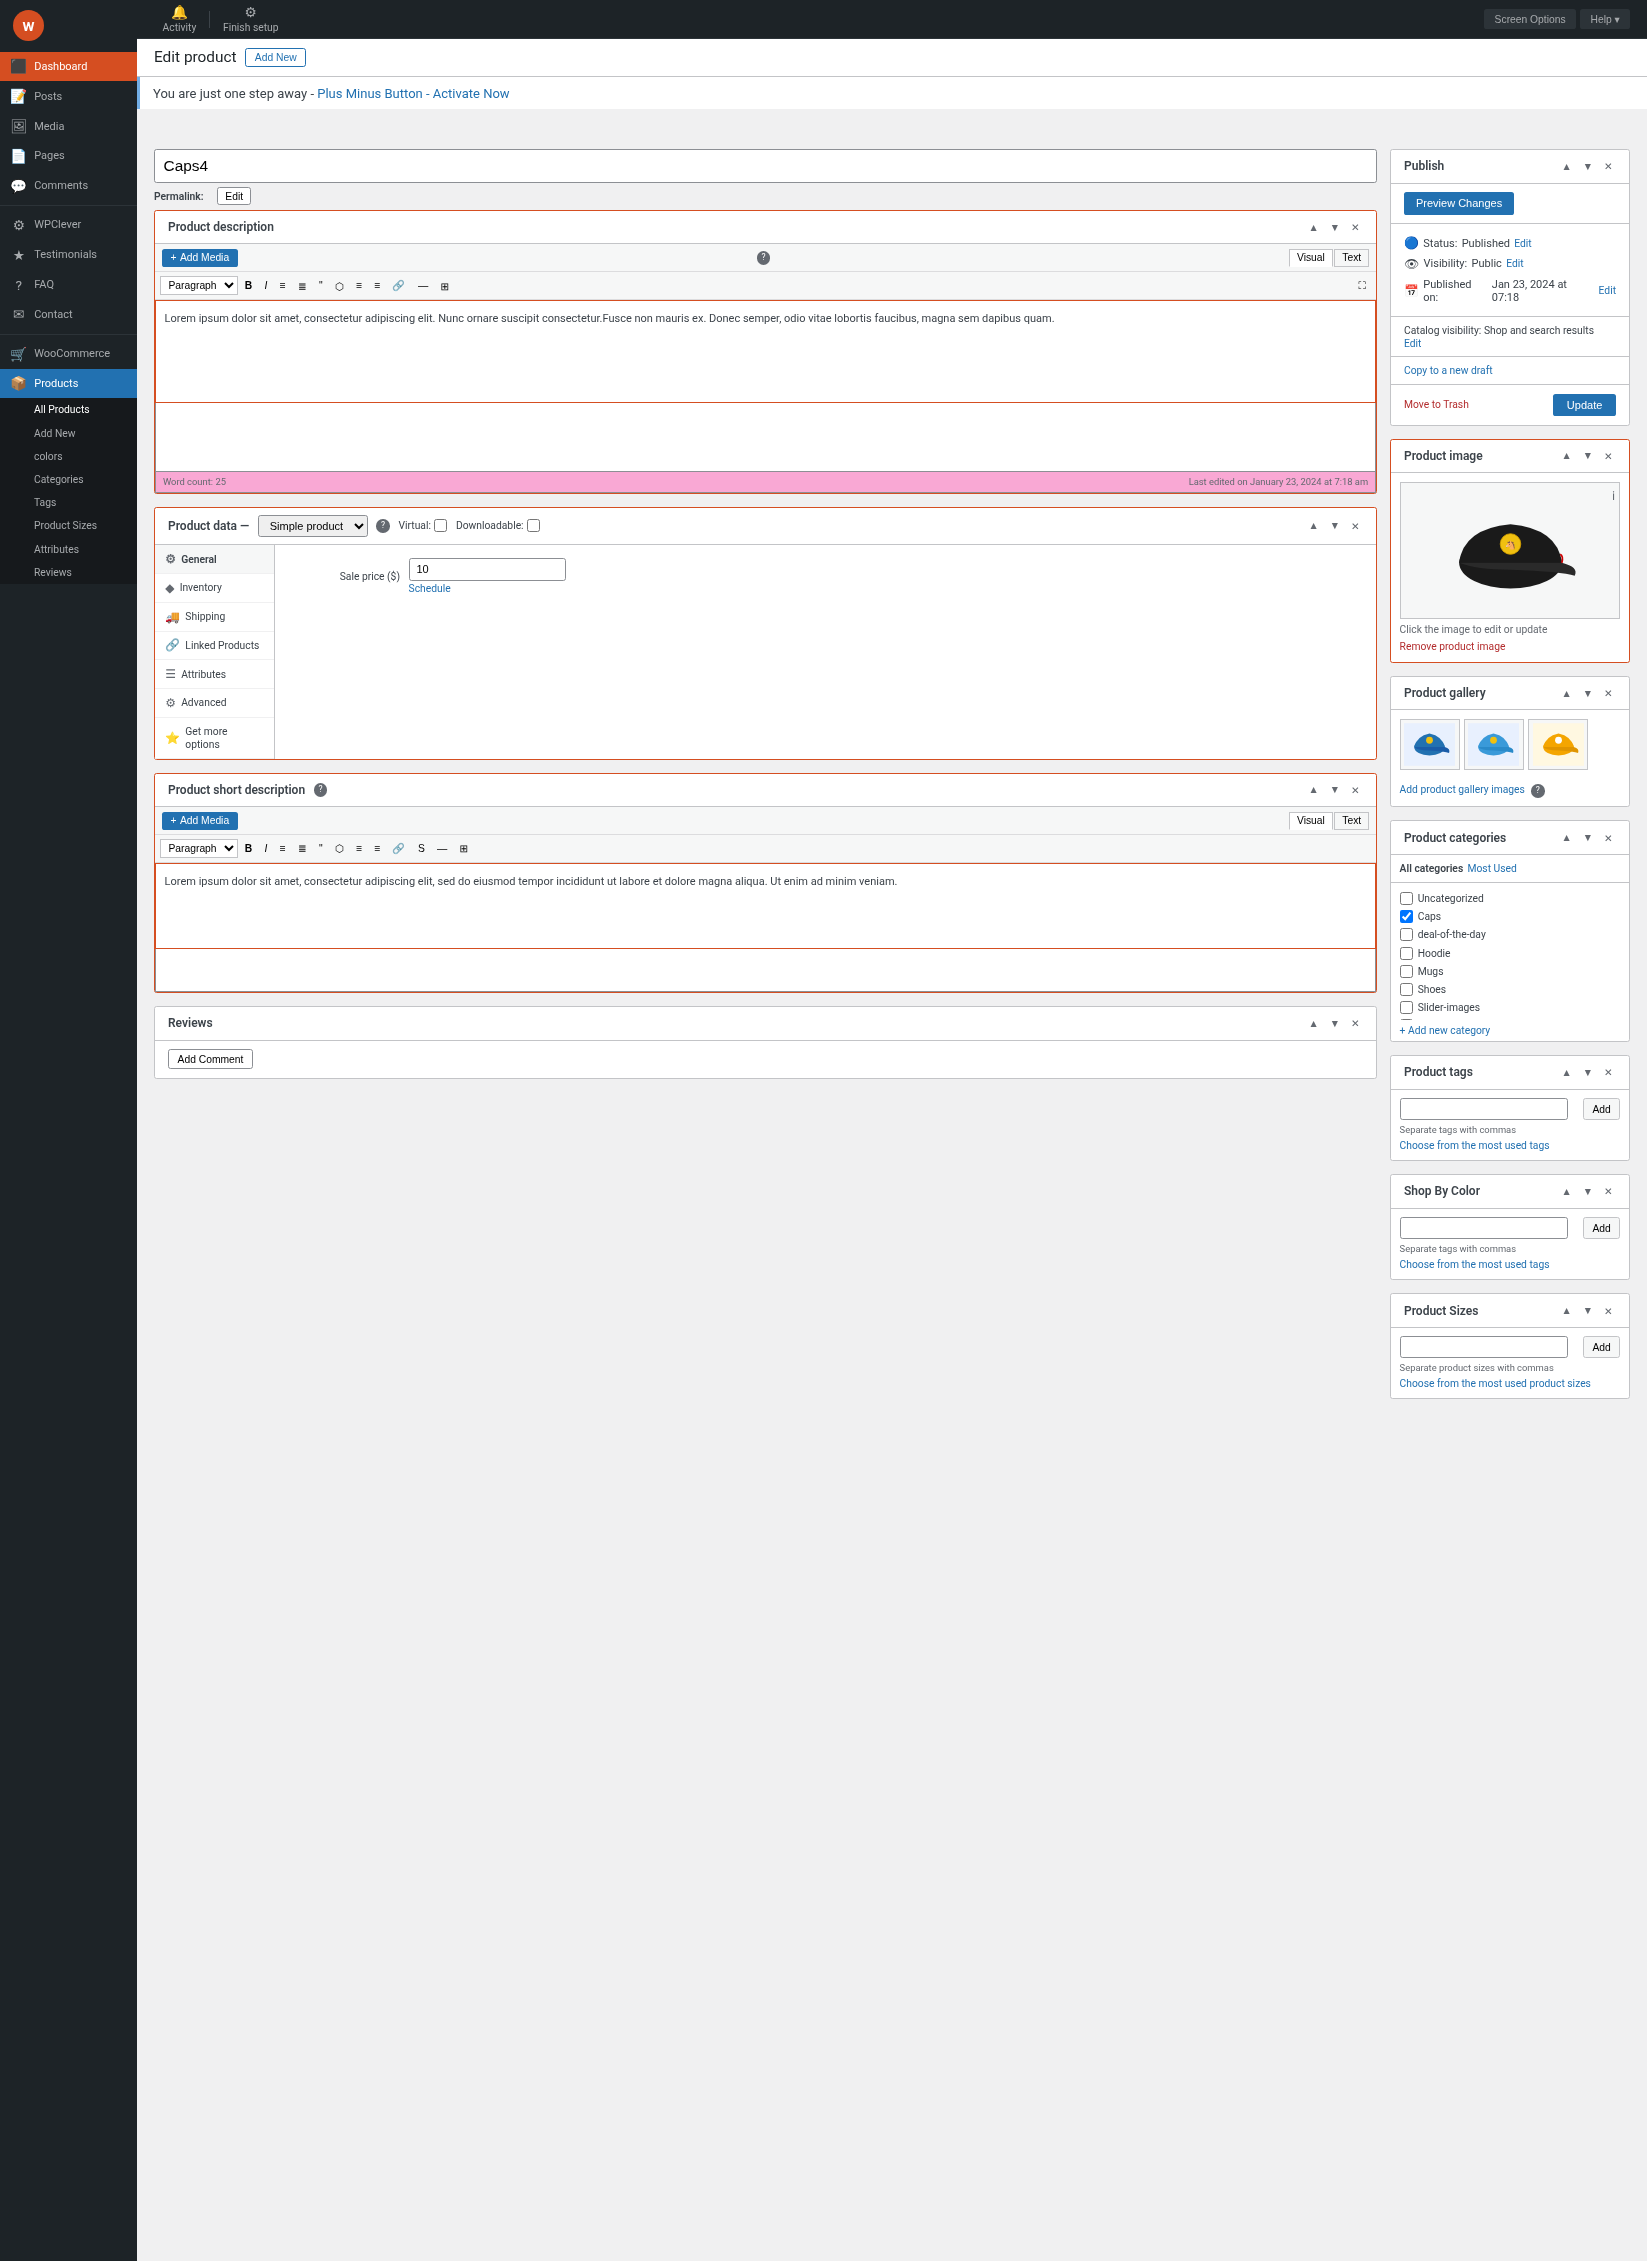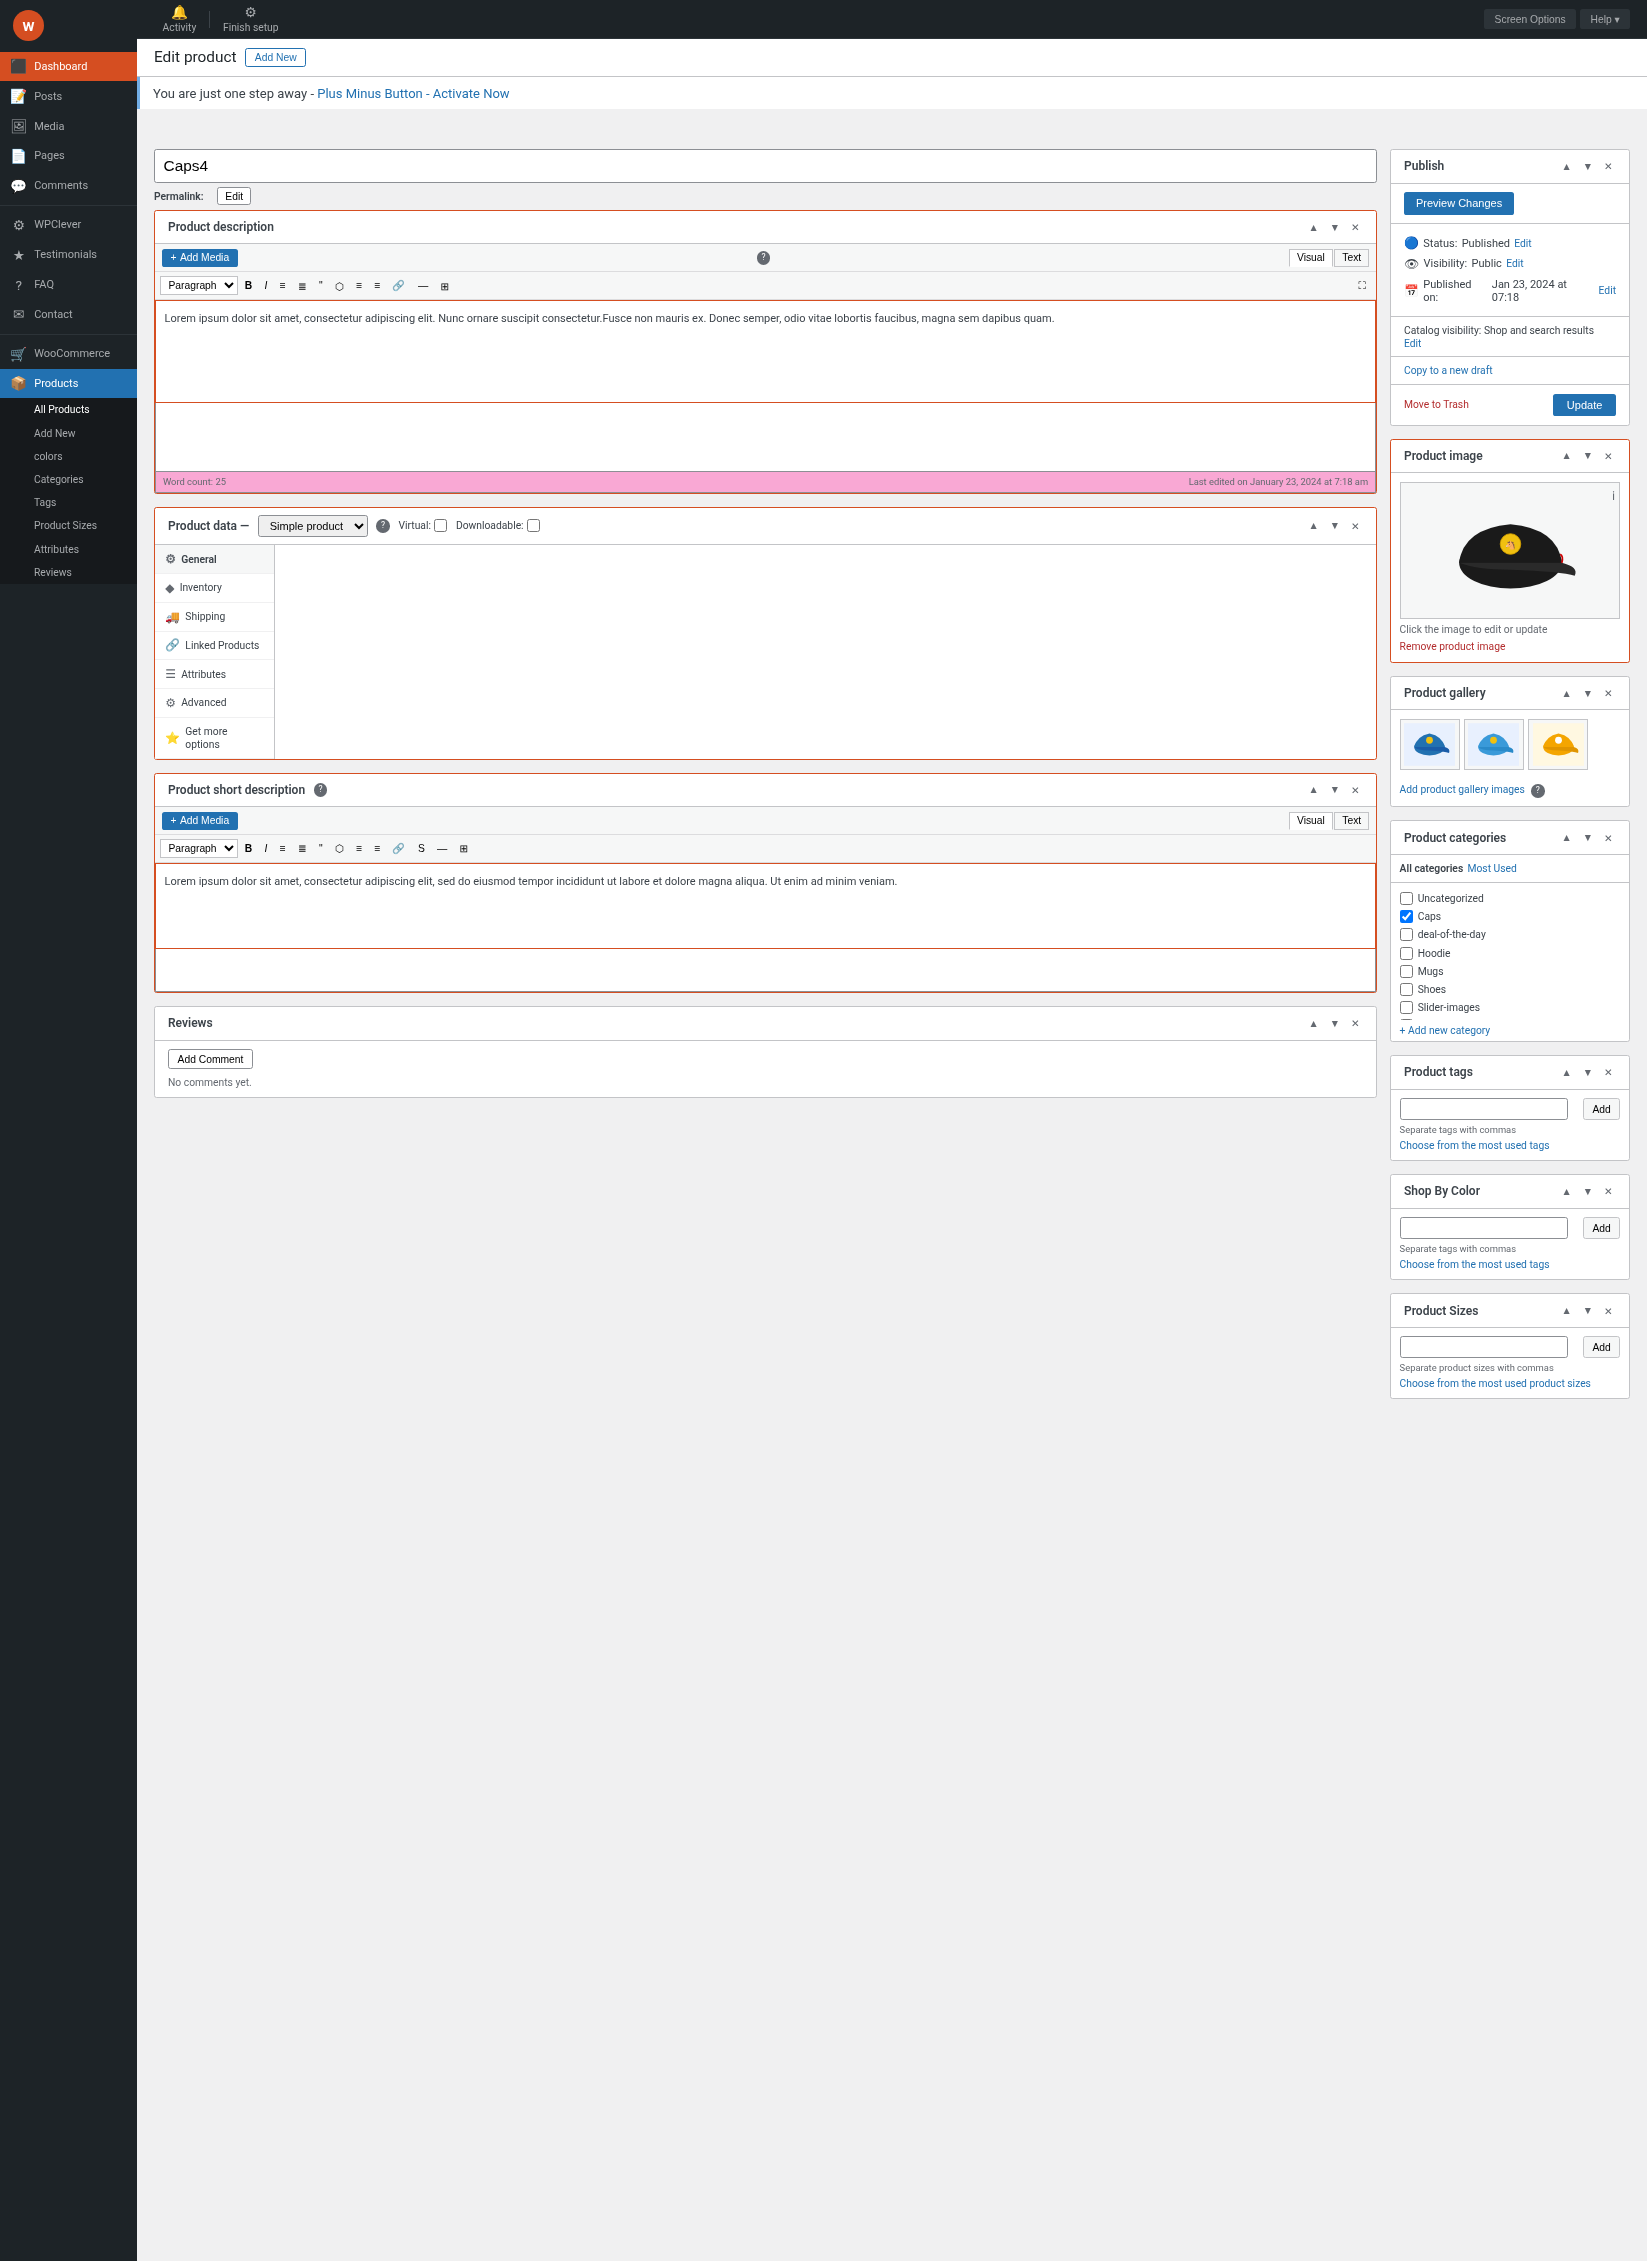--- a/index.html
+++ b/index.html
@@ -353,20 +353,27 @@
               <div class="pd-tab">
                 <span class="pd-tab-icon">⚙</span>
                 <span>Advanced</span>
               </div>
               <div class="pd-tab">
                 <span class="pd-tab-icon">⭐</span>
                 <span>Get more options</span>
               </div>
             </div>
             <div class="product-data-content">
+              <div class="field-row">
+                <span class="field-label">Sale price ($)</span>
+                <div>
+                  <input type="text" class="field-input" value="10" style="">
+                  <a href="#" class="schedule-link">Schedule</a>
+                </div>
+              </div>
             </div>
           </div>
         </div>
 
         
         <div class="metabox highlighted-box">
           <div class="metabox-header">
             <span class="metabox-title">Product short description</span>
             <span class="question-icon">?</span>
             <div class="metabox-controls">
@@ -413,21 +420,20 @@
           <div class="metabox-header">
             <span class="metabox-title">Reviews</span>
             <div class="metabox-controls">
               <button class="metabox-toggle">▲</button>
               <button class="metabox-toggle">▼</button>
               <button class="metabox-toggle">✕</button>
             </div>
           </div>
           <div class="reviews-body">
             <button class="add-comment-btn">Add Comment</button>
-            <p class="no-comments">No comments yet.</p>
           </div>
         </div>
 
       </div>
 
       <div class="side-column">
 
         <div class="metabox">
           <div class="metabox-header">
             <span class="metabox-title">Publish</span>

